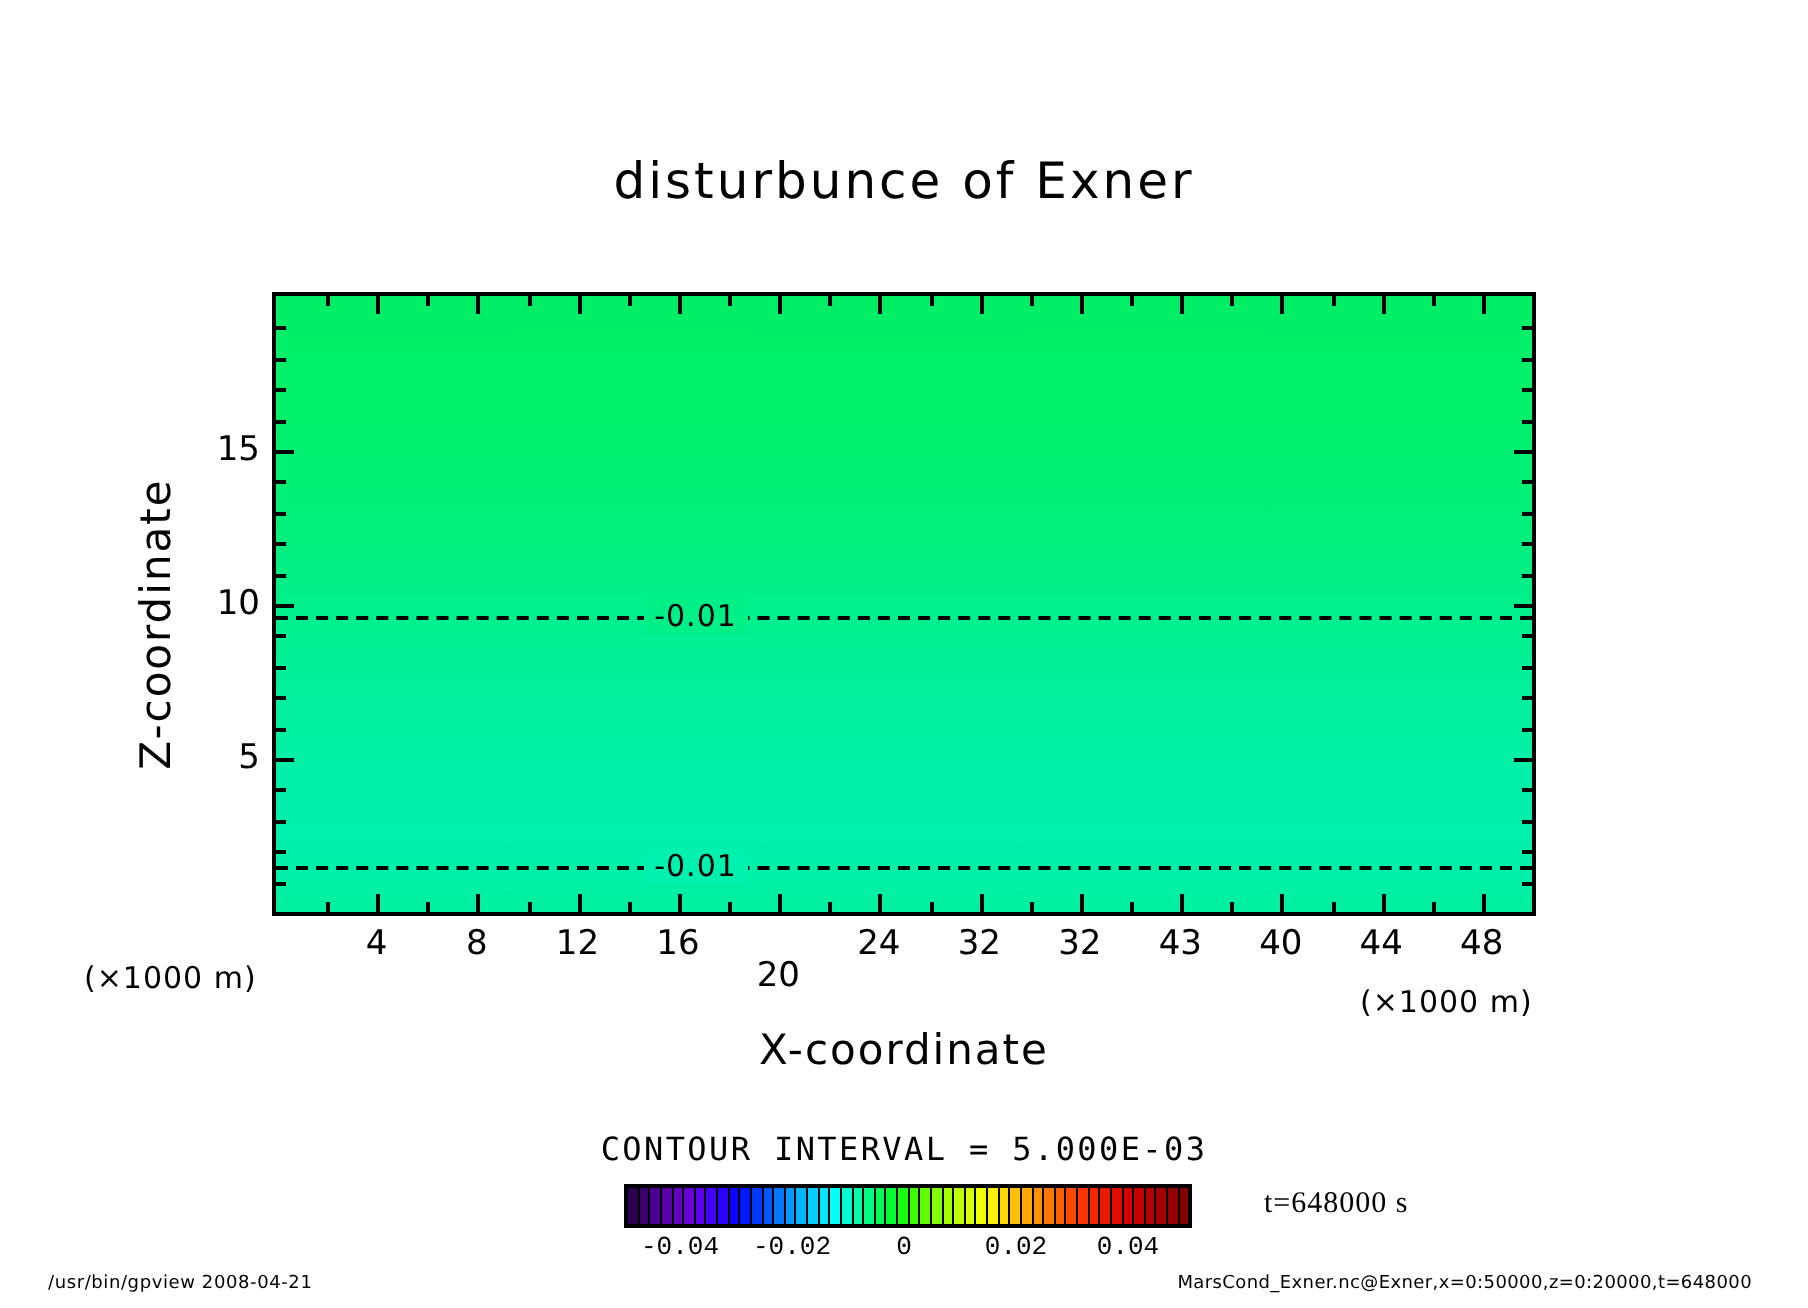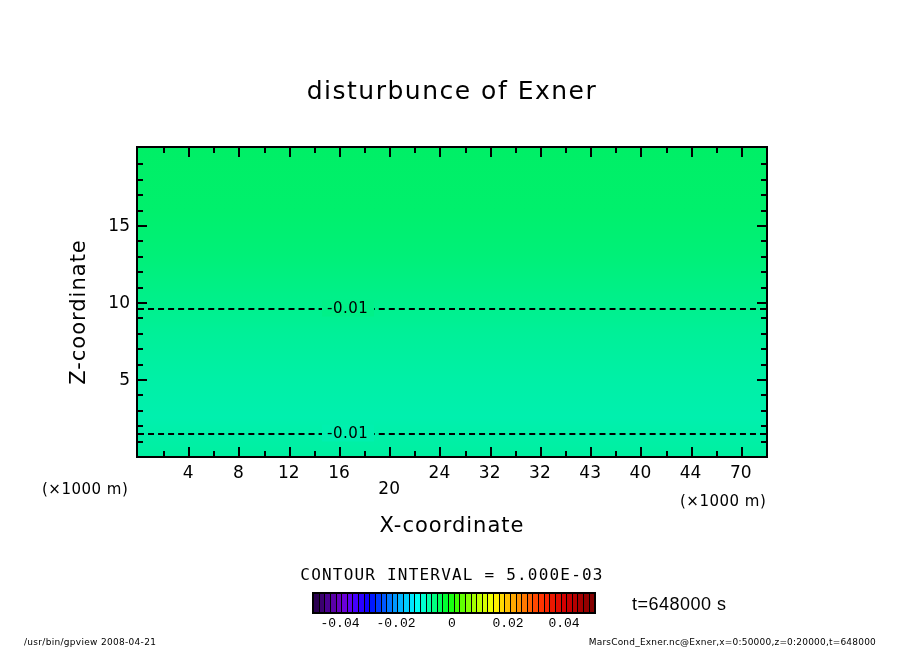--- a/index.html
+++ b/index.html
@@ -181,24 +181,24 @@
   .cbticklabel {
     position: absolute;
     font-size: 13px;
     transform: translateX(-50%);
     white-space: nowrap;
     font-family: Liberation Mono, monospace;
   }
 
   #time-label {
     left: 632px; top: 594px;
-    font-size: 18px;
+    font-size: 15px;
     letter-spacing: 0.5px;
     white-space: nowrap;
-    font-family: Liberation Sans, sans-serif;
+    font-family: Liberation Serif, serif;
   }
 
   
   #footer-left {
     left: 24px; top: 637px;
     font-size: 9px;
     letter-spacing: 0.3px;
     white-space: nowrap;
     font-family: "DejaVu Sans", sans-serif;
   }
@@ -325,21 +325,21 @@
     <div class="xticklabel" style="left: 102.48px; top: 0px;">8</div>
     <div class="xticklabel" style="left: 152.72px; top: 0px;">12</div>
     <div class="xticklabel" style="left: 202.96px; top: 0px;">16</div>
     <div class="xticklabel" style="left: 253.2px; top: 16px;">20</div>
     <div class="xticklabel" style="left: 303.44px; top: 0px;">24</div>
     <div class="xticklabel" style="left: 353.68px; top: 0px;">32</div>
     <div class="xticklabel" style="left: 403.92px; top: 0px;">32</div>
     <div class="xticklabel" style="left: 454.16px; top: 0px;">43</div>
     <div class="xticklabel" style="left: 504.4px; top: 0px;">40</div>
     <div class="xticklabel" style="left: 554.64px; top: 0px;">44</div>
-    <div class="xticklabel" style="left: 604.88px; top: 0px;">70</div>
+    <div class="xticklabel" style="left: 604.88px; top: 0px;">48</div>
   </div>
 <div class="abs" id="yticklabels-layer" style="left:96px; top:146px; width:34px; height:312px;">
     <div class="yticklabel" style="right: 0px; top: 233px;">5</div>
     <div class="yticklabel" style="right: 0px; top: 156px;">10</div>
     <div class="yticklabel" style="right: 0px; top: 79px;">15</div>
   </div>
 
 <div class="abs" id="ylabel">Z-coordinate</div>
 
 <div class="abs" id="xlabel">X-coordinate</div>

